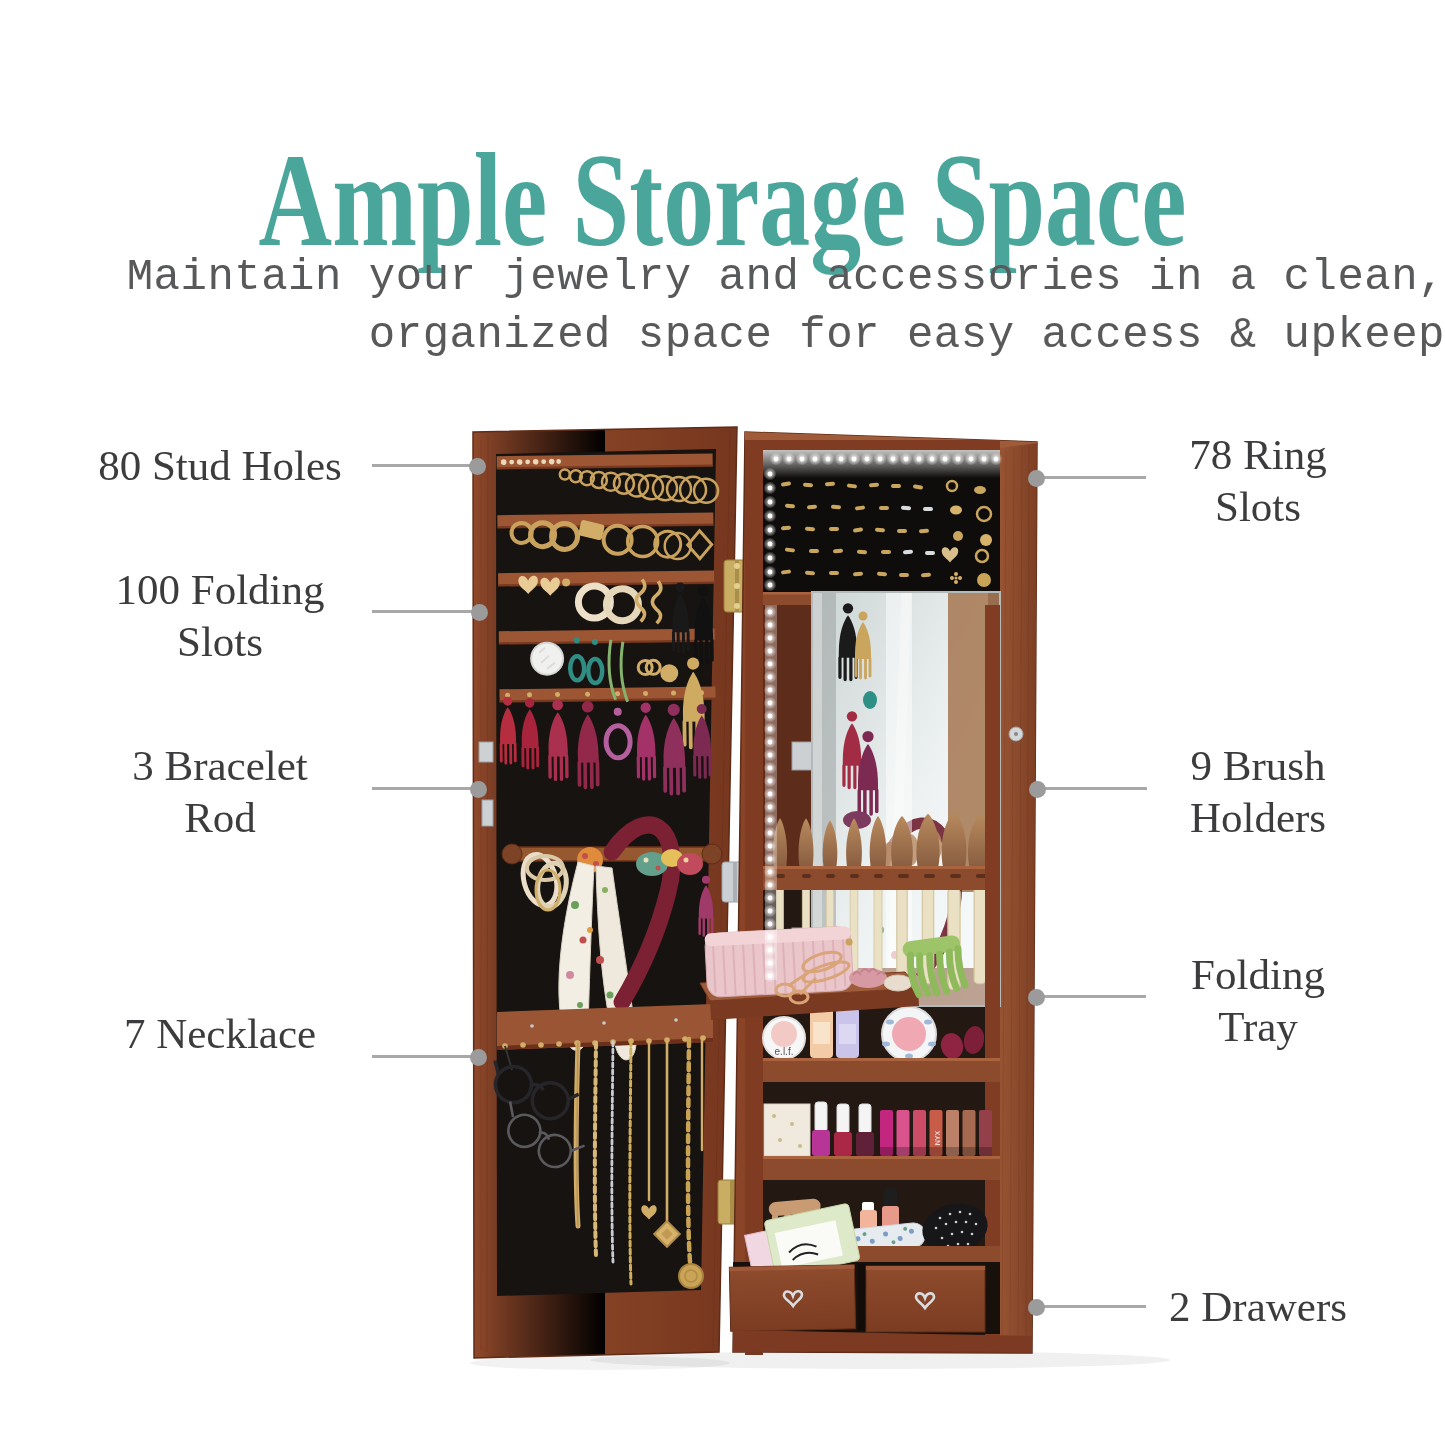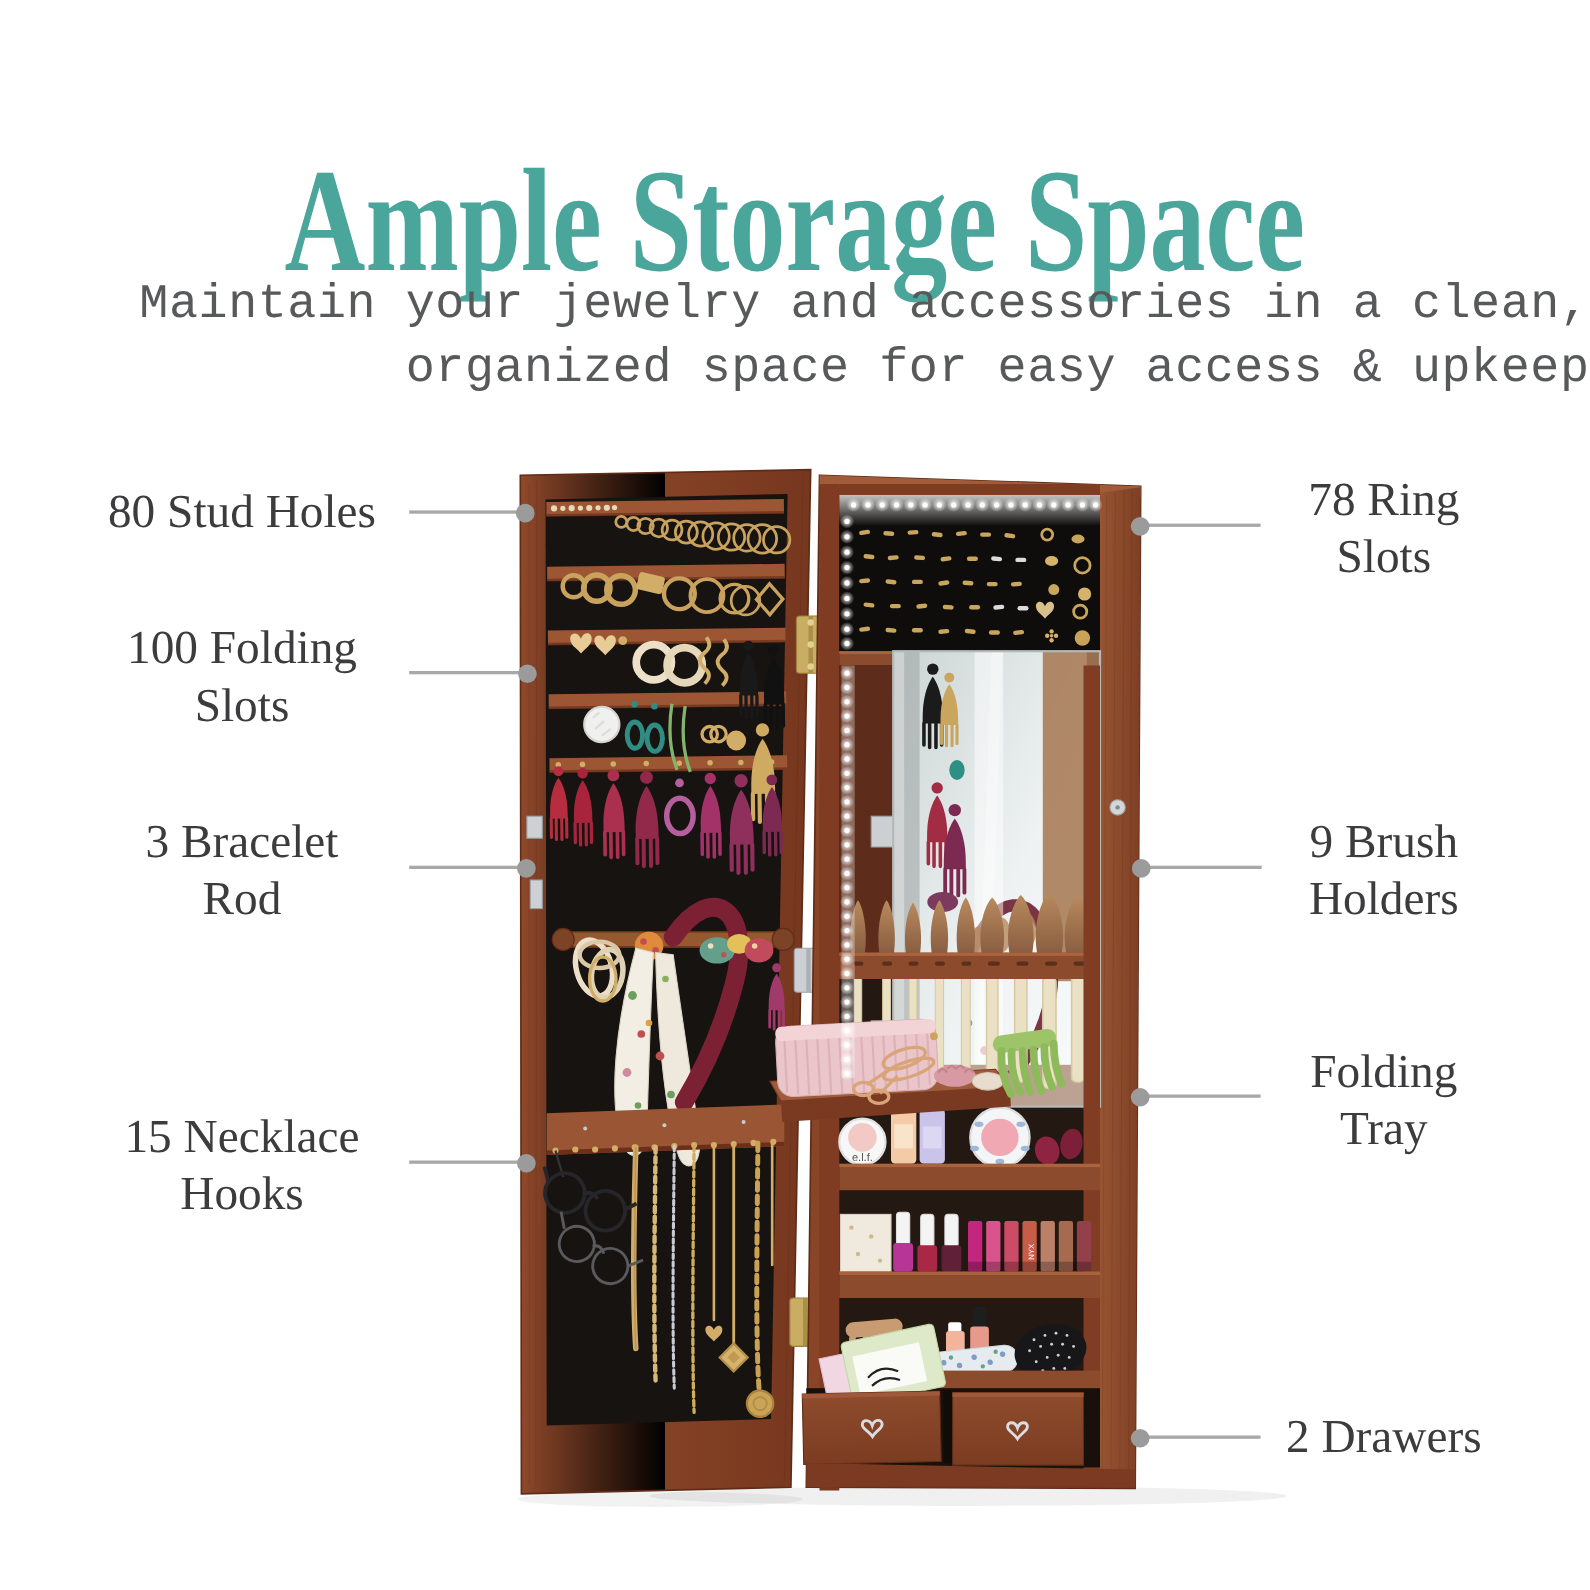--- a/index.html
+++ b/index.html
@@ -747,22 +747,21 @@
   <div class="co-dot" style="left:471px;top:604px"></div>
 
   <div class="co-label" style="left:25px;top:740px;width:390px">
     <span>3 Bracelet</span>
     <span>Rod</span>
   </div>
   <div class="co-line" style="left:372px;top:787px;width:106px"></div>
   <div class="co-dot" style="left:470px;top:781px"></div>
 
   <div class="co-label" style="left:25px;top:1008px;width:390px">
-    <span>15 Necklace</span>
-    <span>Hooks</span>
+    <span>7 Necklace</span>
   </div>
   <div class="co-line" style="left:372px;top:1055px;width:106px"></div>
   <div class="co-dot" style="left:470px;top:1049px"></div>
 
   <div class="co-label" style="left:1063px;top:429px;width:390px">
     <span>78 Ring</span>
     <span>Slots</span>
   </div>
   <div class="co-line" style="left:1036px;top:476px;width:110px"></div>
   <div class="co-dot" style="left:1028px;top:470px"></div>

